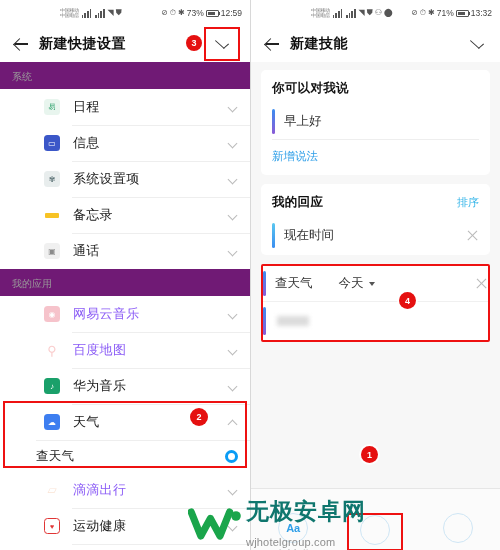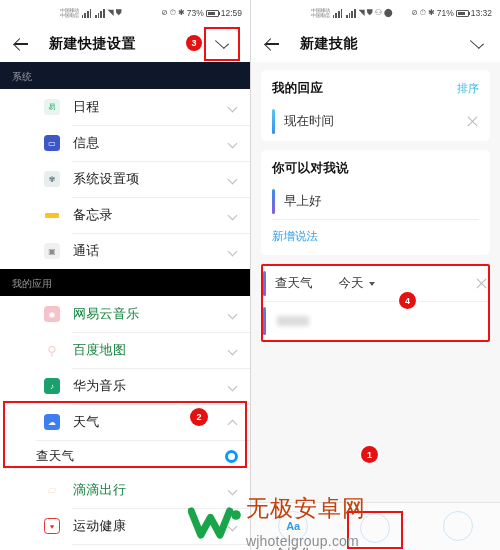--- a/index.html
+++ b/index.html
@@ -32,59 +32,59 @@
   .batt::before { content:""; position:absolute; left:1px; top:1px; bottom:1px; width:7px; background:#555; }
 
   
   .appbar { height: 36px; display: flex; align-items: center; padding: 0 10px; background: #fff; position: relative; }
   .back { width: 20px; height: 20px; flex: 0 0 auto; position: relative; cursor: pointer; }
   .back::before {
     content:""; position:absolute; left:5px; top:6px; width:8px; height:8px;
     border-left:1.6px solid #222; border-bottom:1.6px solid #222; transform: rotate(45deg);
   }
   .back::after { content:""; position:absolute; left:5px; top:9.2px; width:13px; height:1.6px; background:#222; }
-  .apptitle { font-size: 14px; font-weight: 600; color: #111; margin-left: 19px; letter-spacing: .5px; }
+  .apptitle { font-size: 14px; font-weight: 600; color: #111; margin-left: 9px; letter-spacing: .5px; }
   .appbar-actions { margin-left: auto; display: flex; align-items: center; }
   .check { width: 26px; height: 24px; position: relative; cursor: pointer; }
   .check::before {
     content:""; position:absolute; left:7px; top:7px; width:11px; height:6px;
     border-right: 1.8px solid #333; border-bottom: 1.8px solid #333;
     transform: rotate(45deg) skew(-3deg,-3deg);
   }
   .check-wrap { position: relative; padding: 3px; }
   .check-wrap.boxed { border: 2.5px solid #ee1111; }
 
   
   .badge {
     position: absolute; background: #e51010; color: #fff; border-radius: 50%;
     font-size: 9px; font-weight: 700; display: flex; align-items: center; justify-content: center;
     box-shadow: 0 0 0 2px rgba(255,255,255,.85);
     z-index: 40; font-family: "Liberation Sans", sans-serif;
   }
 
   
-  .sec-head { font-size: 10px; color: #9a9a9a; padding: 8px 12px 5px; background: #0f172a; }
-  .sec-head.grey { background: #000000; }
+  .sec-head { font-size: 10px; color: #9a9a9a; padding: 8px 12px 5px; background: #701a75; }
+  .sec-head.grey { background: #701a75; }
   .row {
     height: 36px; display: flex; align-items: center; padding: 0 12px; background: #fff;
     position: relative; cursor: pointer; margin-left: 32px;
   }
   .row + .row::before {
     content:""; position: absolute; left: 40px; right: 0; top: 0; height: 1px; background: #eee;
   }
   .ico { width: 16px; height: 16px; border-radius: 3.5px; flex: 0 0 auto; position: relative;
          display:flex; align-items:center; justify-content:center; font-size:8px; color:#fff; overflow:hidden;}
   .rlabel { margin-left: 13px; font-size: 13px; color: #1a1a1a; letter-spacing: .3px; }
   .chev { margin-left: auto; width: 10px; height: 10px; position: relative; }
   .chev::before {
     content:""; position:absolute; left:1px; top:1.5px; width:6px; height:6px;
     border-right:1.4px solid #bbb; border-bottom:1.4px solid #bbb; transform: rotate(45deg);
   }
   .chev.up::before { transform: rotate(-135deg); top: 3.5px; }
-  .row.dim .rlabel { color: #15803d; }
+  .row.dim .rlabel { color: #8b5cf6; }
   .row.dim .ico { opacity: .35; }
   .subrow {
     height: 32px; display: flex; align-items: center; padding: 0 12px 0 36px;
     background: #fff; position: relative; cursor: pointer;
   }
   .subrow::before { content:""; position:absolute; left:36px; right:0; top:0; height:1px; background:#eee; }
   .subrow .rlabel { margin-left: 0; font-size: 12.5px; }
   .radio { margin-left: auto; width: 13px; height: 13px; border-radius: 50%;
            border: 3px solid #0a9cf5; background:#fff; }
   .hl-box {
@@ -110,41 +110,41 @@
   .link { font-size: 11.5px; color: #2f9fe8; margin-top: 9px; display:inline-block; cursor:pointer; }
   .hl-card { position: relative; border: 2.5px solid #ee1111; border-radius: 2px; margin-bottom: 9px; background:#fff; }
   .hl-card .entry { border-bottom: 1px solid #f0f0f0; }
   .caret { display:inline-block; width:0;height:0;margin-left:5px;
            border-left:3.5px solid transparent;border-right:3.5px solid transparent;border-top:4px solid #555; }
   .param-row { padding: 10px 0 10px 12px; position: relative; min-height: 34px; }
   .blurred { display:inline-block; width: 32px; height: 10px; background:#dcdcdc; filter: blur(2.2px); margin-left:2px; }
 
   
   .toolbar {
-    position: absolute; left: 0; right: 0; bottom: 0; height: 48px; background: #fbfbfb;
+    position: absolute; left: 0; right: 0; bottom: 0; height: 62px; background: #fbfbfb;
     border-top: 1px solid #e6e6e6; display: flex; align-items: flex-start; justify-content: space-around;
-    padding-top: 8px;
+    padding-top: 24px;
   }
   .tool { display: flex; flex-direction: column; align-items: center; width: 60px; cursor: pointer; }
   .tool .circ {
     width: 30px; height: 30px; border-radius: 50%; border: 1px solid #cfe6f5;
     display:flex; align-items:center; justify-content:center; font-size: 11px; color:#2f9fe8; font-weight:600;
   }
   .tool .tlabel { font-size: 13px; color: #666; margin-top: 4px; }
   .tool.boxed2 { border: 2.5px solid #ee1111; width: 56px; }
 
   
   .wm {
     position: absolute; left: 188px; bottom: 2px; display: flex; align-items: center; z-index: 60;
     pointer-events: none;
   }
   .wm-mark { width: 56px; height: 40px; }
   .wm-txt { display: flex; flex-direction: column; line-height: 1; margin-left: 2px; }
-  .wm-cn { font-size: 23px; font-weight: 400; color: #c2410c; letter-spacing: 1px; }
-  .wm-en { font-size: 14px; color: #8e8e8e; margin-top: 14px; letter-spacing: .2px; }
+  .wm-cn { font-size: 23px; font-weight: 700; color: #0f766e; letter-spacing: 1px; }
+  .wm-en { font-size: 11px; color: #8e8e8e; margin-top: 14px; letter-spacing: .2px; }
 </style>
 </head>
 <body>
 
 <div class="screens">
 
   <div class="panel left">
 
     <div class="statusbar">
       <div class="sb-left">
@@ -303,41 +303,41 @@
     <div class="appbar">
       <div class="back"></div>
       <div class="apptitle">新建技能</div>
       <div class="appbar-actions">
         <div class="check"></div>
       </div>
     </div>
 
     <div class="rbody">
 
+      <div class="card">
+        <div class="card-head">
+          <div class="card-title">你可以对我说</div>
+        </div>
+        <div class="entry">
+          <span class="bar purple"></span>
+          <span class="entry-text">早上好</span>
+        </div>
+        <a class="link">新增说法</a>
+      </div>
+
       <div class="card" style="padding-bottom:2px;">
         <div class="card-head">
           <div class="card-title">我的回应</div>
           <div class="card-action">排序</div>
         </div>
         <div class="entry" style="border-bottom:none;">
           <span class="bar blue"></span>
           <span class="entry-text">现在时间</span>
           <span class="x"></span>
         </div>
-      </div>
-
-      <div class="card">
-        <div class="card-head">
-          <div class="card-title">你可以对我说</div>
-        </div>
-        <div class="entry">
-          <span class="bar purple"></span>
-          <span class="entry-text">早上好</span>
-        </div>
-        <a class="link">新增说法</a>
       </div>
 
       <div class="hl-card">
         <div class="entry">
           <span class="bar purple"></span>
           <span class="entry-text">查天气</span>
           <span class="entry-text" style="margin-left:26px;">今天</span>
           <span class="caret"></span>
           <span class="x"></span>
         </div>

